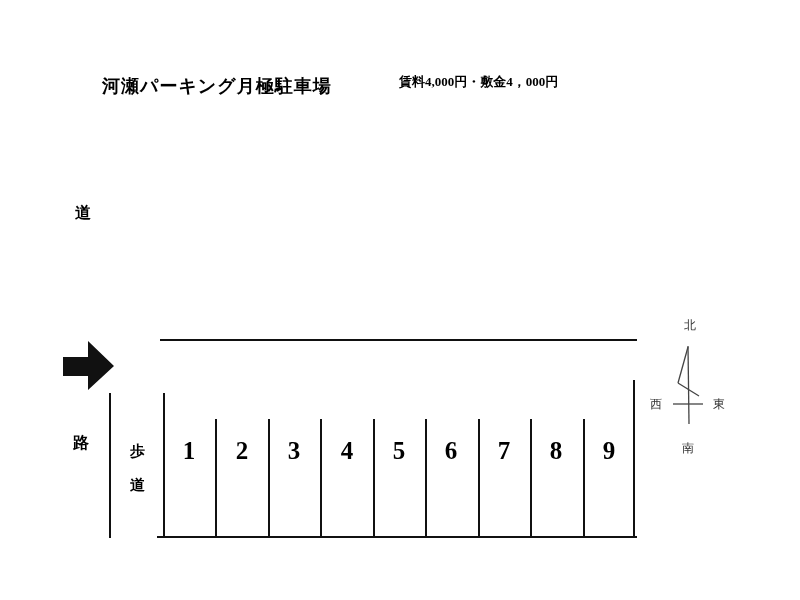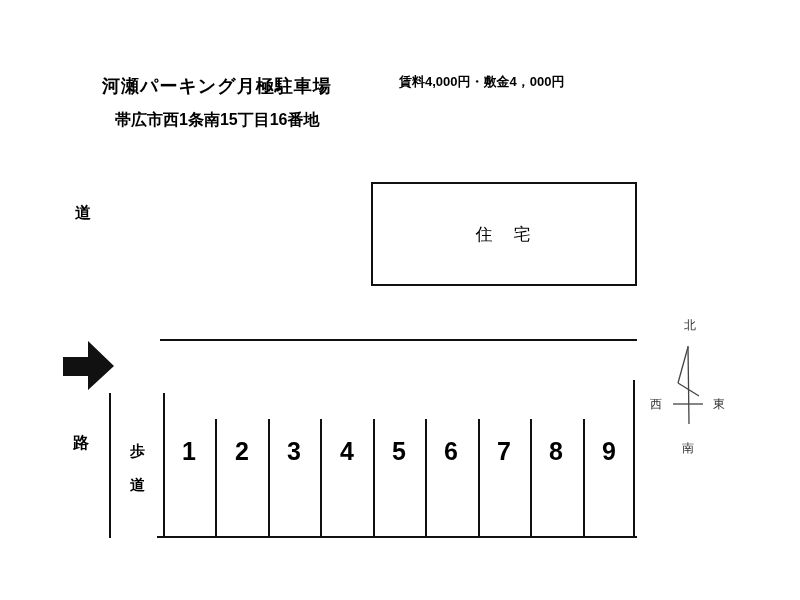--- a/index.html
+++ b/index.html
@@ -1,21 +1,21 @@
 <!DOCTYPE html>
 <html><head>
 <meta charset="utf-8">
 <style>
   html, body { margin: 0; padding: 0; background: #ffffff; }
   .canvas {
     position: relative;
     width: 800px;
     height: 600px;
     background: #ffffff;
-    font-family: Liberation Sans, sans-serif;
+    font-family: Liberation Serif, serif;
     color: #000000;
     overflow: hidden;
   }
   .abs { position: absolute; }
   .hline, .vline { position: absolute; background: #111111; }
   .title-text {
     left: 102px; top: 74px;
     font-size: 18px; font-weight: bold; letter-spacing: 1px;
   }
   .address-text {
@@ -53,26 +53,22 @@
     position: absolute;
     font-size: 12px; color: #333333;
   }
 </style>
 </head>
 <body>
 
 <div class="canvas">
 
   <div class="abs title-text">河瀬パーキング月極駐車場</div>
-  <div class="abs address-text">帯広市西1条南15丁目16番地</div>
   <div class="abs fee1-text">賃料4,000円・敷金4，000円</div>
 
-  <div class="residence-box abs">
-    <span class="residence-label">住　宅</span>
-  </div>
 
   <div class="abs road-char road-top">道</div>
   <div class="abs road-char road-bottom">路</div>
 
   <svg class="abs" style="left:62px; top:340px;" width="54" height="52" viewBox="0 0 54 52">
     <polygon points="1,17 26,17 26,1 52,26 26,50 26,36 1,36" fill="#111111"></polygon>
   </svg>
 
   <div class="hline" style="left:160px; top:339px; width:477px; height:2px;"></div>
 

